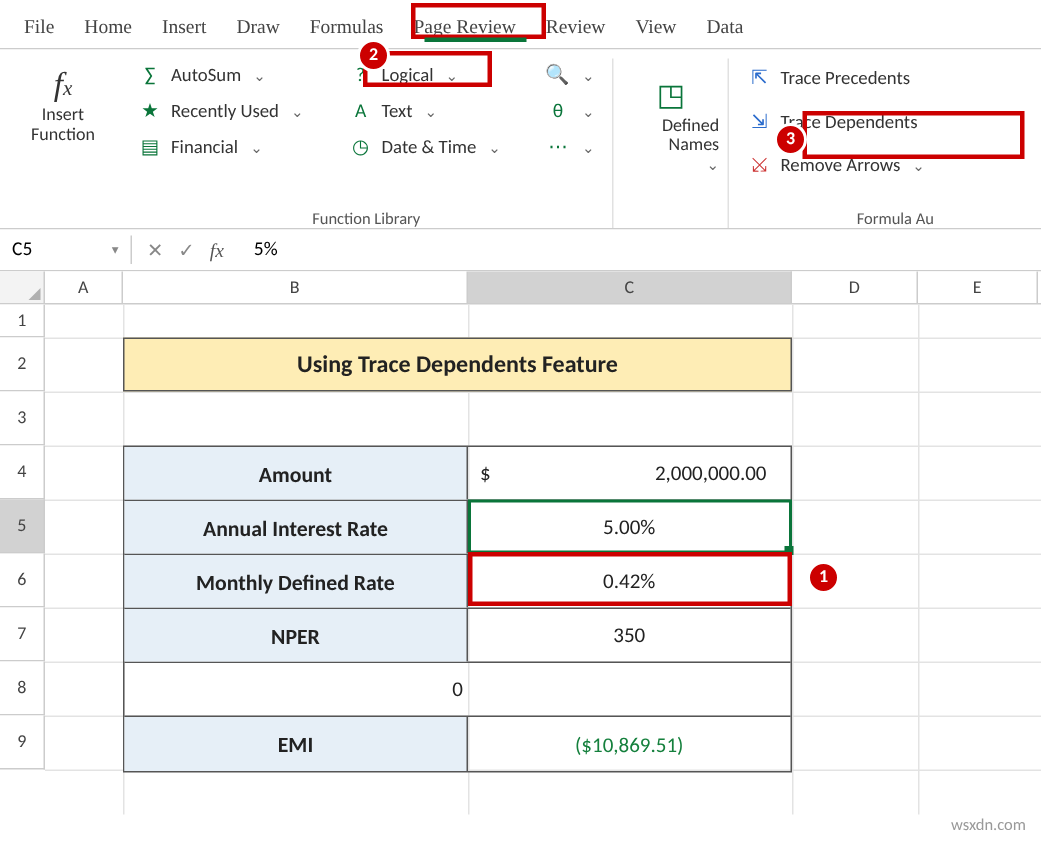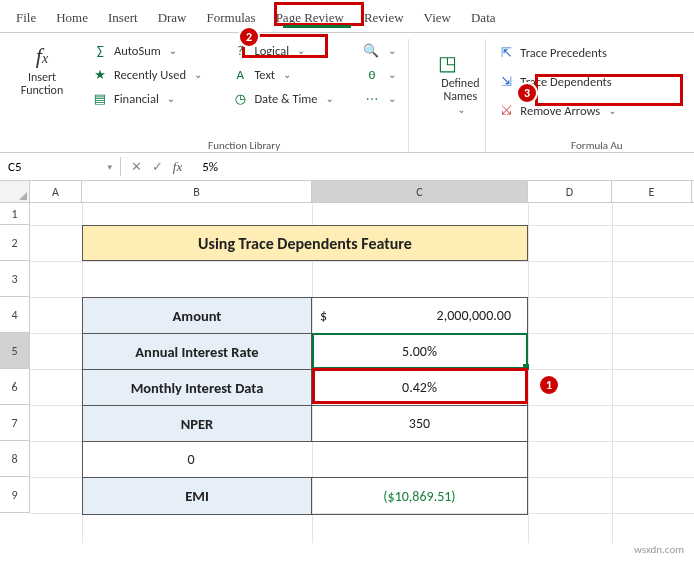--- a/index.html
+++ b/index.html
@@ -30,21 +30,21 @@
 .callout-red-3 { position:absolute; top:368px; left:312px; width:216px; height:36px; border:3px solid #c00; z-index:10;}
 
 
 .badge { position:absolute; width:22px; height:22px; border-radius:50%; background:#c00; color:#fff; font-size:12px; font-weight:bold; display:flex; align-items:center; justify-content:center; z-index:20; border:2px solid #fff;}
 .badge1 { top:374px; left:538px;}
 .badge2 { top:26px; left:238px;}
 .badge3 { top:82px; left:516px;}
 
 
 .fbar { display:flex; align-items:center; border-bottom:1px solid #ccc; height:28px; background:#fff;}
-.namebox { width:121px; padding:2px 8px; border-right:1px solid #ccc; font-size:13px; display:flex; align-items:center; justify-content:space-between;}
+.namebox { width:88px; padding:2px 8px; border-right:1px solid #ccc; font-size:13px; display:flex; align-items:center; justify-content:space-between;}
 .namebox .dd{font-size:9px;color:#888;}
 .fx-icons { display:flex; gap:10px; padding:0 10px; color:#888; align-items:center;}
 .fx-icons span{font-size:13px;}
 .formula-input { padding:2px 10px; font-size:13px; flex:1;}
 
 
 .colrow { display:flex; border-bottom:1px solid #ccc; background:#fff; height:22px;}
 .selall { width:30px; border-right:1px solid #ccc; background:#f3f3f3; position:relative;}
 .selall::after{content:'';position:absolute;right:2px;bottom:2px;width:0;height:0;border-left:8px solid transparent;border-bottom:8px solid #b0b0b0;}
 .colh { border-right:1px solid #ccc; text-align:center; font-size:12px; color:#444; display:flex; align-items:center; justify-content:center; background:#fff;}
@@ -60,21 +60,21 @@
 .cells { position:relative; }
 .grid-bg { position:absolute; inset:0; }
 .vline { position:absolute; top:0; bottom:0; width:1px; background:#e3e3e3;}
 .hline { position:absolute; left:0; right:0; height:1px; background:#e3e3e3;}
 
 
 .title-cell { position:absolute; left:52px; top:22px; width:446px; height:36px; background:#feedb5; border:1px solid #555; display:flex; align-items:center; justify-content:center; font-weight:bold; font-size:16px; font-family: Calibri, sans-serif; color:#222;}
 
 
 .tbl { position:absolute; left:52px; top:94px; width:446px; border:1px solid #555;}
-.trow { display:flex; height:36px; border-bottom:1px solid #555;}
+.trow { display:flex; height:36px; border-bottom:1px solid #555;justify-content:center;}
 .trow:last-child{border-bottom:none;}
 .lbl { width:230px; background:#e6eff7; border-right:1px solid #555; display:flex; align-items:center; justify-content:center; font-weight:bold; font-size:14.5px; font-family: Calibri,sans-serif; color:#222;}
 .val { width:216px; display:flex; align-items:center; justify-content:center; font-size:14px; font-family: Calibri,sans-serif; color:#222;}
 .val.neg{color:#15803d;}
 .val.amount{justify-content:flex-start; padding-left:8px;}
 .val.amount .num{flex:1;text-align:right;padding-right:16px;}
 
 
 .active-cell { position:absolute; left:282px; top:130px; width:216px; height:36px; border:2px solid #0a753a; z-index:3;}
 .active-cell::after{content:'';position:absolute;right:-3px;bottom:-3px;width:6px;height:6px;background:#0a753a;}
@@ -155,21 +155,21 @@
             <span class="sic">⋯</span>
             <span class="chev">⌄</span>
           </div>
       </div>
     </div>
     <div class="group-label">Function Library</div>
   </div>
   <div class="group">
     <div class="big-btn" style="margin-top:8px;">
       <span style="font-size:20px;color:#0a753a;">◳</span>
-      <span style="text-align:center;line-height:1.1;margin-top:2px;margin-left:26px;"><span>Defined Names</span> <span class="chev">⌄</span></span>
+      <span style="text-align:right;line-height:1.1;margin-top:2px;margin-left:26px;"><span>Defined Names</span> <span class="chev">⌄</span></span>
     </div>
     <div class="group-label">&nbsp;</div>
   </div>
   <div class="group" style="border-right:none;">
     <div class="row-btns" style="margin-top:2px;">
       <div class="sm-btn">
           <span class="sic" style="color:#2a6bcc;">⇱</span>
           <span>Trace Precedents</span>
         </div>
       <div class="sm-btn" style="padding:8px 6px;">
@@ -250,21 +250,21 @@
         <div class="val amount">
             <span>$</span>
             <span class="num">2,000,000.00</span>
           </div>
       </div>
       <div class="trow">
         <div class="lbl">Annual Interest Rate</div>
         <div class="val">5.00%</div>
       </div>
       <div class="trow">
-        <div class="lbl">Monthly Interest Data</div>
+        <div class="lbl">Monthly Defined Rate</div>
         <div class="val">0.42%</div>
       </div>
       <div class="trow">
         <div class="lbl">NPER</div>
         <div class="val">350</div>
       </div>
       <div class="trow">
         <div class="val">0</div>
       </div>
       <div class="trow">

